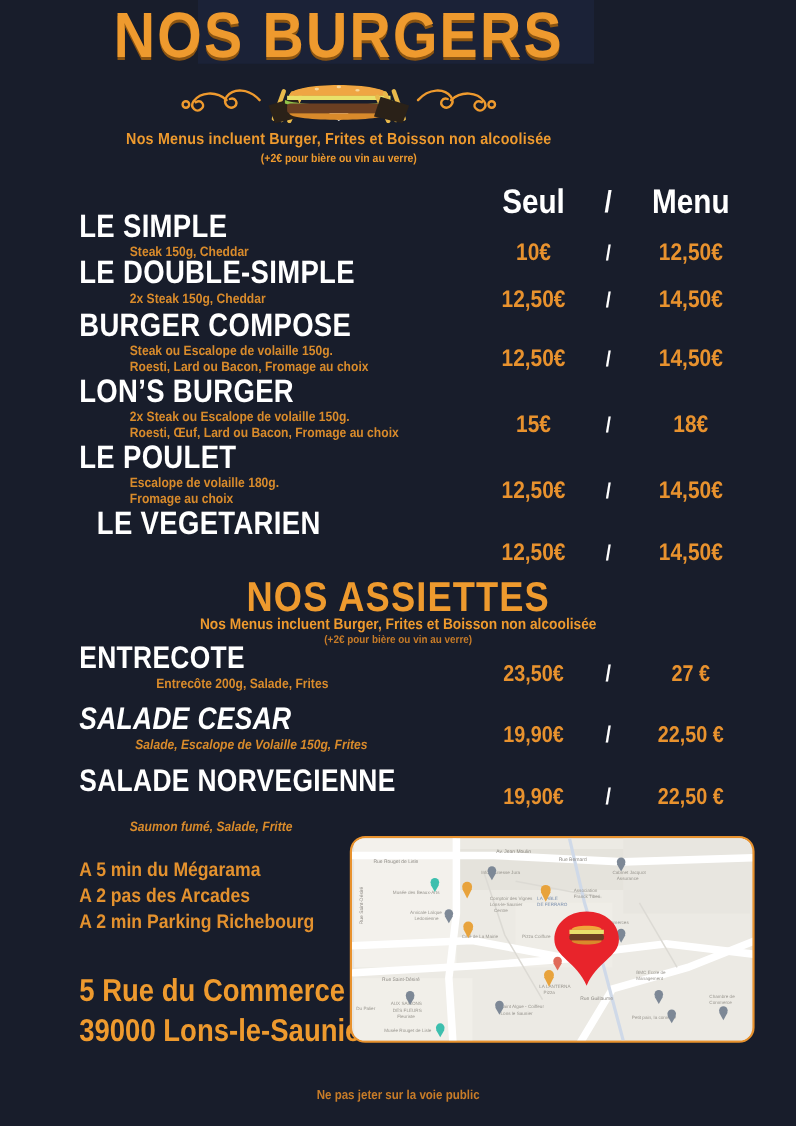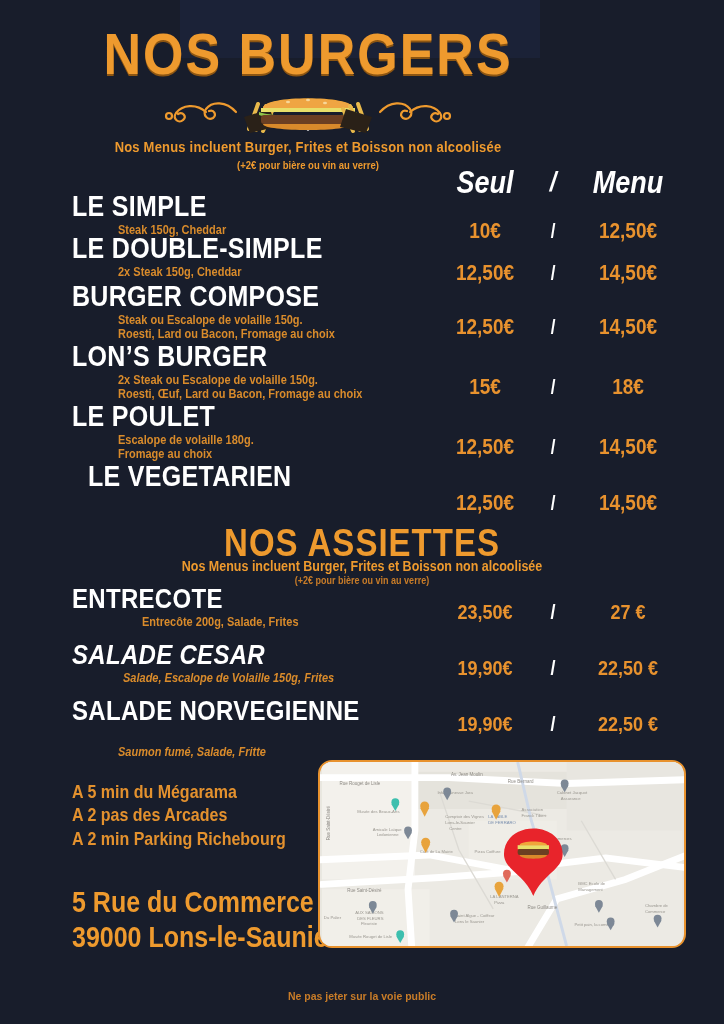--- a/index.html
+++ b/index.html
@@ -12,21 +12,21 @@
     position:relative;
   }
   .page { position:relative; width:724px; height:1024px; }
 
   
   .header-band{
     position:absolute; left:180px; top:0; width:360px; height:58px;
     background:#1b2237;
   }
   .header{
-    position:absolute; left:0; top:25px; width:588px; text-align:center;padding-left:28px;
+    position:absolute; left:0; top:4px; width:588px; text-align:center;padding-left:28px;
   }
   .logo-title{
     font-family:"Liberation Sans Narrow","Liberation Sans",sans-serif;
     font-weight:bold;
     font-size:52px;
     letter-spacing:2px;
     color:#EE9A2E;
     line-height:58px;
     transform:scaleY(1.12);
     text-shadow:0 2px 0 #8c5512;
@@ -57,21 +57,21 @@
     font-family:"Liberation Sans Narrow","Liberation Sans",sans-serif;
     font-weight:bold;
     font-size:9.5px;
     transform:scaleY(1.12);
     margin-top:6px;
   }
 
   
   .col-head{
     position:absolute; top:168px; left:440px; width:240px;
-    display:flex; align-items:flex-start;font-style:italic;
+    display:flex; align-items:flex-end;
   }
   .col-head .ch{
     font-family:"Liberation Sans Narrow","Liberation Sans",sans-serif;
     font-weight:bold; font-size:27px; color:#ffffff;
     transform:scaleY(1.15);
   }
   .ch.seul{ width:90px; text-align:center; }
   .ch.slash{ width:46px; text-align:center; font-size:24px; }
   .ch.menu{ width:104px; text-align:center; }
 

